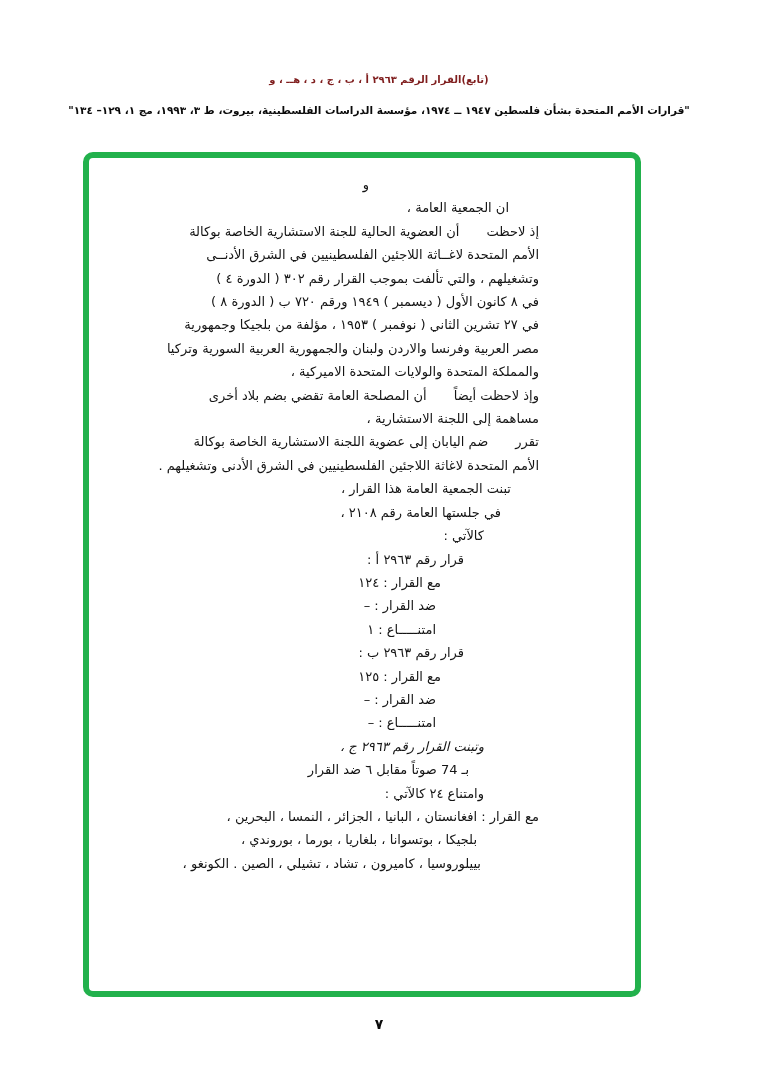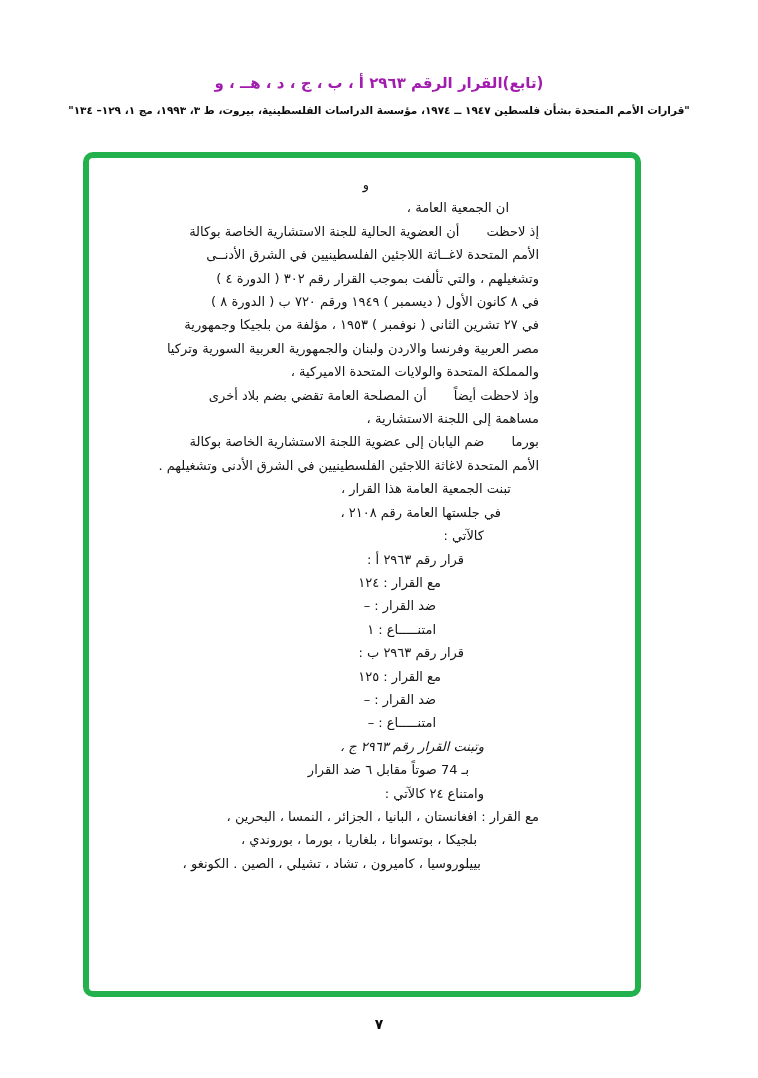--- a/index.html
+++ b/index.html
@@ -5,21 +5,21 @@
   html,body{margin:0;padding:0;}
   body{
     width:758px;height:1078px;background:#ffffff;
     font-family:"DejaVu Sans", sans-serif;color:#111;
     position:relative;overflow:hidden;
   }
   .sheet{position:absolute;inset:0;background:#ffffff;}
   .doc-title{
     position:absolute;top:74px;left:0;right:0;
     text-align:center;direction:rtl;
-    font-weight:bold;font-size:15px;letter-spacing:0;color:#a21caf;
+    font-weight:bold;font-size:10px;letter-spacing:0;color:#7f1d1d;
   }
   .doc-source{
     position:absolute;top:104px;left:0;right:0;
     text-align:center;direction:rtl;
     font-weight:bold;font-size:10.5px;color:#0a0a0a;
   }
   .green-box{
     position:absolute;left:83px;top:152px;
     width:546px;height:833px;
     border:6px solid #22b14c;border-radius:10px;
@@ -55,21 +55,21 @@
         <div class="line" style="padding-right: 30px;"><span class="lead">ان الجمعية العامة ،</span></div>
         <div class="line"><span class="lead">إذ لاحظت</span> أن العضوية الحالية للجنة الاستشارية الخاصة بوكالة</div>
         <div class="line">الأمم المتحدة لاغــاثة اللاجئين الفلسطينيين في الشرق الأدنــى</div>
         <div class="line">وتشغيلهم ، والتي تألفت بموجب القرار رقم ٣٠٢ ( الدورة ٤ )</div>
         <div class="line">في ٨ كانون الأول ( ديسمبر ) ١٩٤٩ ورقم ٧٢٠ ب ( الدورة ٨ )</div>
         <div class="line">في ٢٧ تشرين الثاني ( نوفمبر ) ١٩٥٣ ، مؤلفة من بلجيكا وجمهورية</div>
         <div class="line">مصر العربية وفرنسا والاردن ولبنان والجمهورية العربية السورية وتركيا</div>
         <div class="line">والمملكة المتحدة والولايات المتحدة الاميركية ،</div>
         <div class="line"><span class="lead">وإذ لاحظت أيضاً</span> أن المصلحة العامة تقضي بضم بلاد أخرى</div>
         <div class="line">مساهمة إلى اللجنة الاستشارية ،</div>
-        <div class="line"><span class="lead">بورما</span> ضم اليابان إلى عضوية اللجنة الاستشارية الخاصة بوكالة</div>
+        <div class="line"><span class="lead">تقرر</span> ضم اليابان إلى عضوية اللجنة الاستشارية الخاصة بوكالة</div>
         <div class="line">الأمم المتحدة لاغاثة اللاجئين الفلسطينيين في الشرق الأدنى وتشغيلهم .</div>
         <div class="line" style="padding-right: 28px;">تبنت الجمعية العامة هذا القرار ،</div>
         <div class="line" style="padding-right: 38px;">في جلستها العامة رقم ٢١٠٨ ،</div>
         <div class="line" style="padding-right: 55px;">كالآتي :</div>
         <div class="line" style="padding-right: 75px;">قرار رقم ٢٩٦٣ أ :</div>
         <div class="line" style="padding-right: 98px;">مع القرار  :  ١٢٤</div>
         <div class="line" style="padding-right: 103px;">ضد القرار  :  –</div>
         <div class="line" style="padding-right: 103px;">امتنـــــاع  :  ١</div>
         <div class="line" style="padding-right: 75px;">قرار رقم ٢٩٦٣ ب :</div>
         <div class="line" style="padding-right: 98px;">مع القرار  :  ١٢٥</div>

